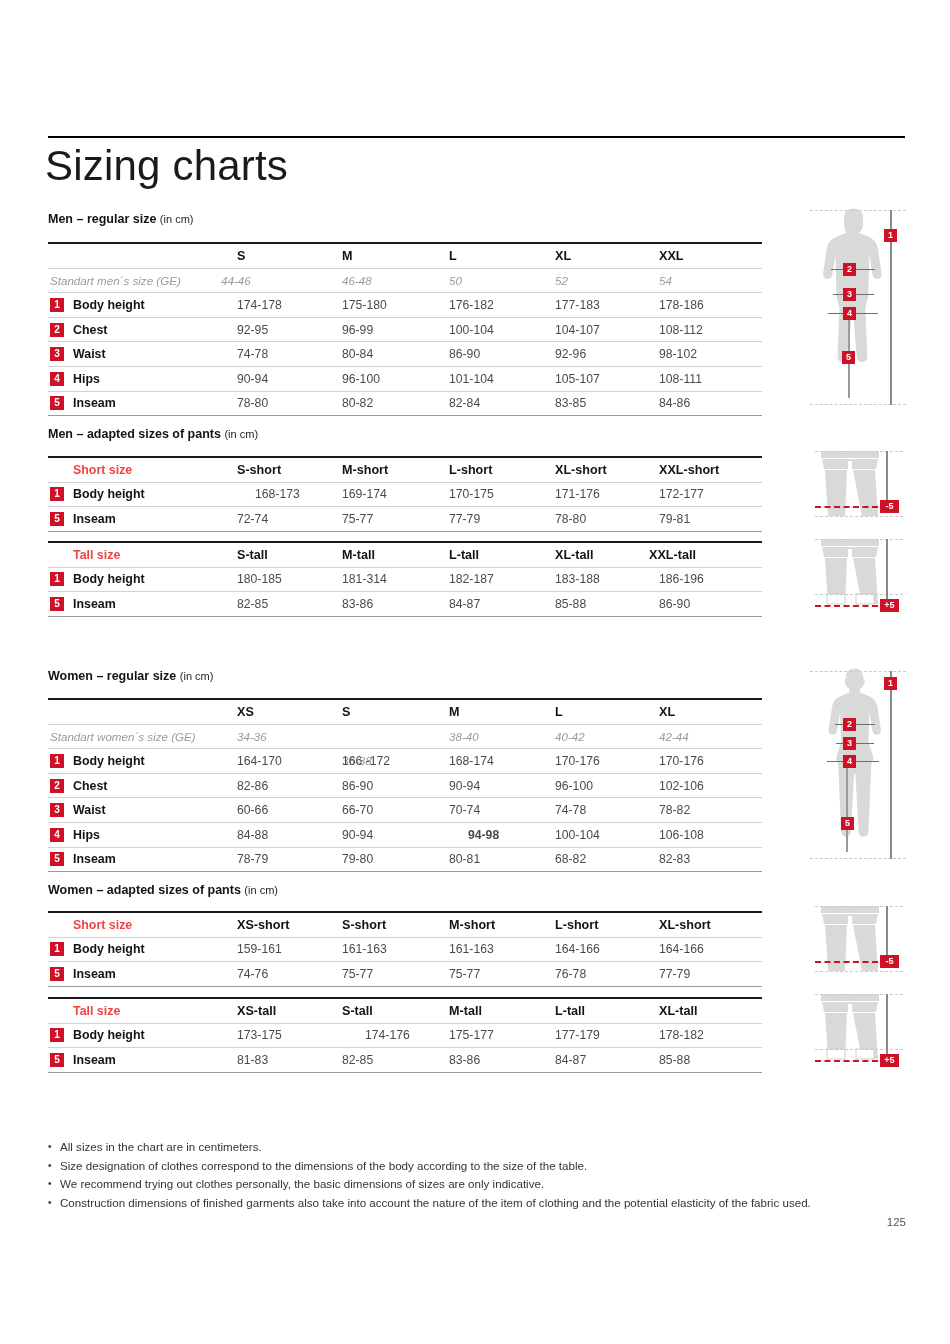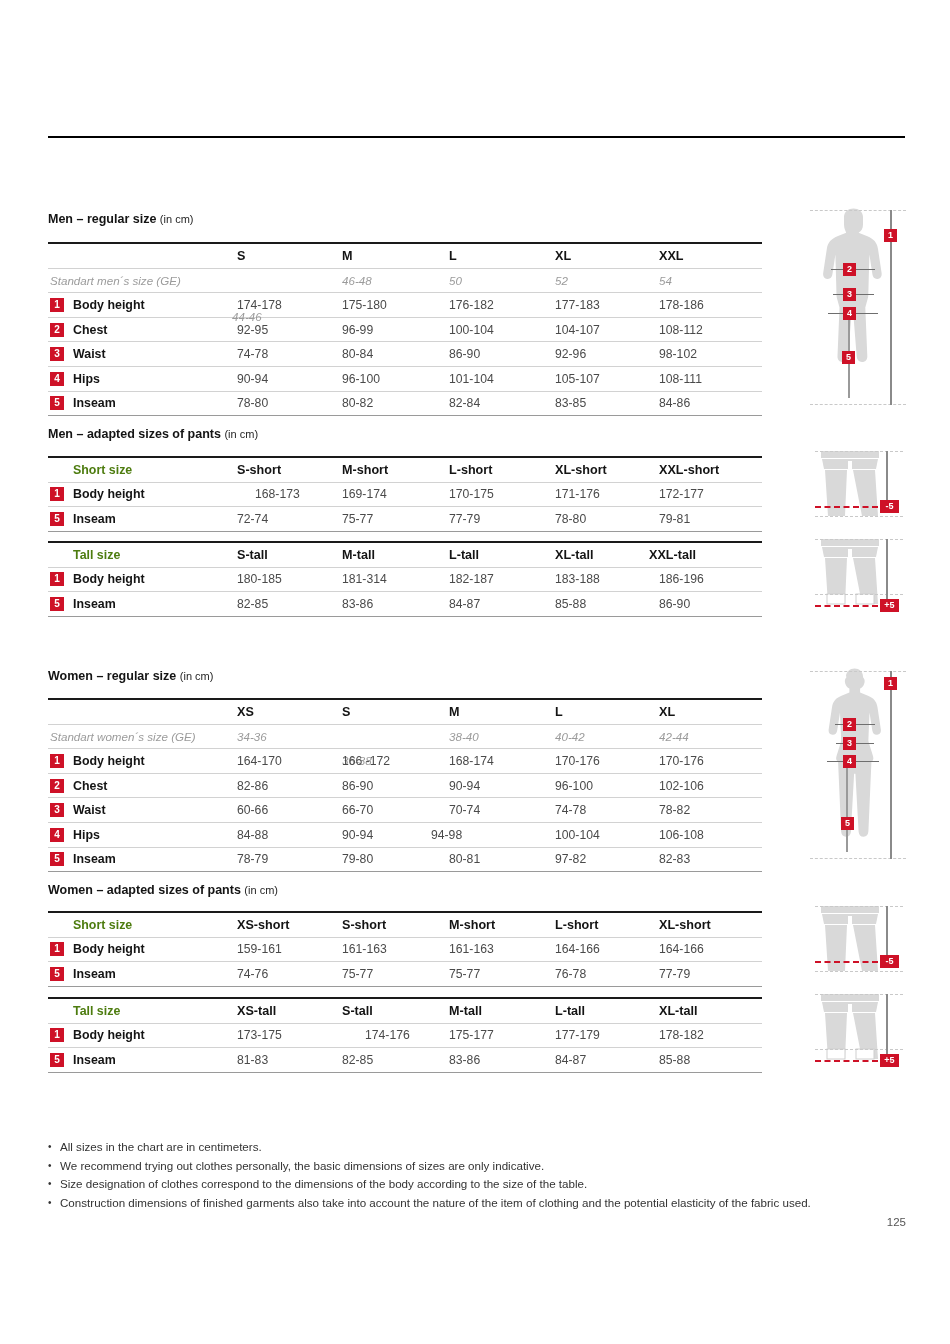--- a/index.html
+++ b/index.html
@@ -71,21 +71,21 @@
     position: absolute;
     left: 25px; top: 50%;
     transform: translateY(-50%);
     font-size: 12.4px;
     font-weight: bold;
     color: #141414;
     white-space: nowrap;
   }
   .row .lbl.muted {
     font-weight: bold;
-    color: #4d7c0f;
+    color: #ef4444;
   }
   .row .lbl.ital {
     font-style: italic;
     font-weight: normal;
     color: #9b9b9b;
     font-size: 11.6px;
     left: 2px;
   }
   .row .cell {
     position: absolute;
@@ -183,20 +183,21 @@
 
   svg { display: block; }
 </style>
 </head>
 <body>
 
 <div class="page">
 
   <div class="top-rule"></div>
 
+  <h1 class="page-title">Sizing charts</h1>
 
   <div class="sec-head" style="left:48px; top:212px;">
     <span>Men – regular size</span>
     <span class="unit">(in cm)</span>
   </div>
 
   <div class="sec-head" style="left:48px; top:427px;">
     <span>Men – adapted sizes of pants</span>
     <span class="unit">(in cm)</span>
   </div>
@@ -216,21 +217,21 @@
       <div class="row ">
         <div class="cell hdr" style="left: 189px;">S</div>
         <div class="cell hdr" style="left: 294px;">M</div>
         <div class="cell hdr" style="left: 401px;">L</div>
         <div class="cell hdr" style="left: 507px;">XL</div>
         <div class="cell hdr" style="left: 611px;">XXL</div>
       </div>
       <div class="rule-thin"></div>
       <div class="row ">
         <div class="lbl ital">Standart men´s size (GE)</div>
-        <div class="cell ital" style="left: 184px; margin-top: 36px;">44-46</div>
+        <div class="cell ital" style="left: 173px;">44-46</div>
         <div class="cell ital" style="left: 294px;">46-48</div>
         <div class="cell ital" style="left: 401px;">50</div>
         <div class="cell ital" style="left: 507px;">52</div>
         <div class="cell ital" style="left: 611px;">54</div>
       </div>
       <div class="rule-thin"></div>
       <div class="row ">
         <span class="badge">1</span>
         <div class="lbl">Body height</div>
         <div class="cell " style="left: 189px;">174-178</div>
@@ -395,32 +396,32 @@
         <div class="cell " style="left: 401px;">70-74</div>
         <div class="cell " style="left: 507px;">74-78</div>
         <div class="cell " style="left: 611px;">78-82</div>
       </div>
       <div class="rule-thin"></div>
       <div class="row ">
         <span class="badge">4</span>
         <div class="lbl">Hips</div>
         <div class="cell " style="left: 189px;">84-88</div>
         <div class="cell " style="left: 294px;">90-94</div>
-        <div class="cell " style="left: 383px;">94-98</div>
+        <div class="cell " style="left: 420px; font-weight: bold;">94-98</div>
         <div class="cell " style="left: 507px;">100-104</div>
         <div class="cell " style="left: 611px;">106-108</div>
       </div>
       <div class="rule-thin"></div>
       <div class="row ">
         <span class="badge">5</span>
         <div class="lbl">Inseam</div>
         <div class="cell " style="left: 189px;">78-79</div>
         <div class="cell " style="left: 294px;">79-80</div>
         <div class="cell " style="left: 401px;">80-81</div>
-        <div class="cell " style="left: 507px;">97-82</div>
+        <div class="cell " style="left: 507px;">68-82</div>
         <div class="cell " style="left: 611px;">82-83</div>
       </div>
       <div class="rule-bot"></div>
     </div>
 
   <div class="tbl" id="t-women-short" style="top:911px;">
       <div class="rule-top"></div>
       <div class="row ">
         <div class="lbl muted">Short size</div>
         <div class="cell hdr" style="left: 189px;">XS-short</div>
@@ -592,20 +593,20 @@
     </svg>
     <div class="dashline" style="left:0; top:2px; width:88px;"></div>
     <div class="dashline" style="left:0; top:57px; width:88px;"></div>
     <div class="dashline red" style="left:0; top:68px; width:82px;"></div>
     <div class="vline" style="left:71px; top:2px; height:66px;"></div>
     <div class="fignum wide" style="left:65px; top:62px;">+5</div>
   </div>
 
   <div class="notes">
       <div class="note">All sizes in the chart are in centimeters.</div>
+      <div class="note">Size designation of clothes correspond to the dimensions of the body according to the size of the table.</div>
       <div class="note">We recommend trying out clothes personally, the basic dimensions of sizes are only indicative.</div>
-      <div class="note">Size designation of clothes correspond to the dimensions of the body according to the size of the table.</div>
       <div class="note">Construction dimensions of finished garments also take into account the nature of the item of clothing and the potential elasticity of the fabric used.</div>
     </div>
 
   <div class="pagenum">125</div>
 
 </div>
 
 </body></html>

